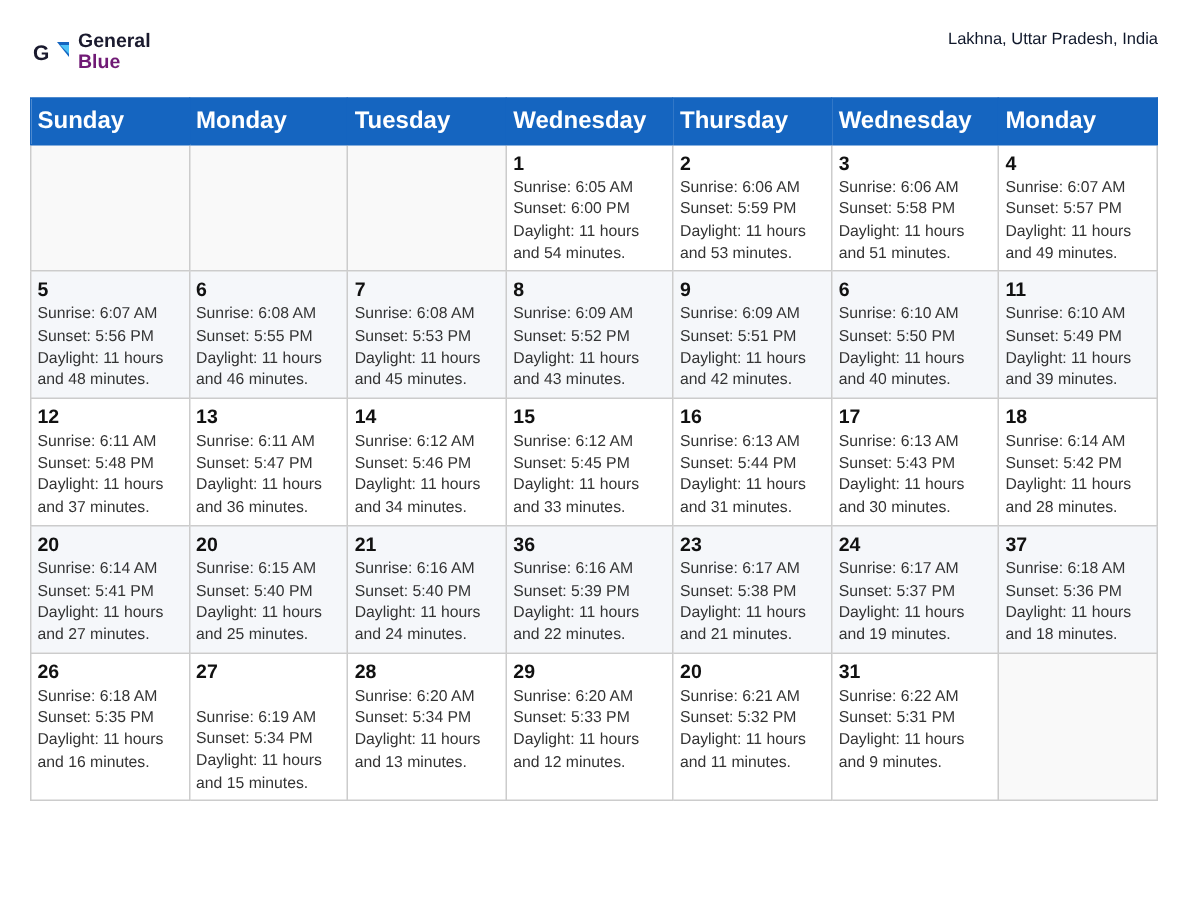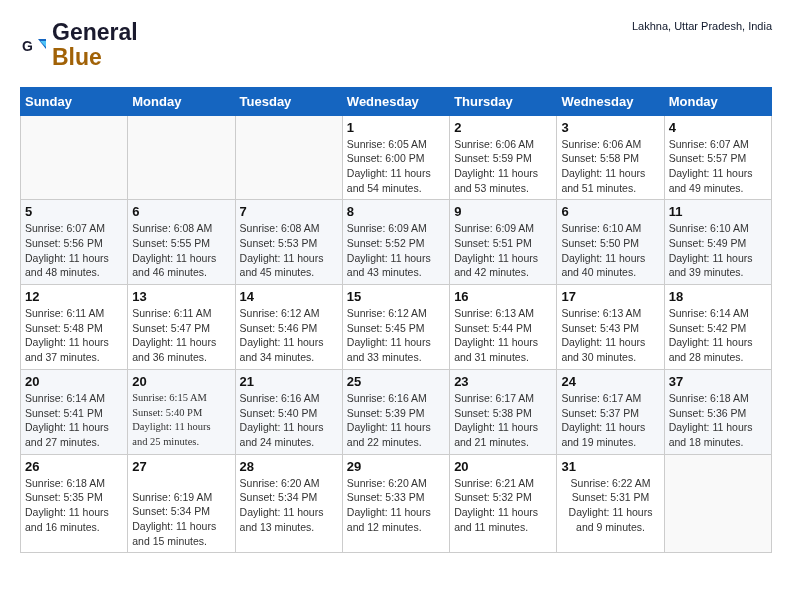--- a/index.html
+++ b/index.html
@@ -14,26 +14,26 @@
       display: flex;
       justify-content: space-between;
       align-items: flex-start;
       margin-bottom: 16px;
     }
     .logo {
       display: flex;
       align-items: center;
     }
     .logo-text {
-      font-size: 23px;
+      font-size: 13px;
       font-weight: bold;
       color: #1a1a2e;
       line-height: 1.1;
     }
-    .logo-blue { color: #a16207; }
+    .logo-blue { color: #701a75; }
     .logo-icon {
       width: 28px;
       height: 28px;
       margin-right: 4px;
     }
     .title-block {
       text-align: right;
     }
     .month-title {
       font-size: 36px;
@@ -47,21 +47,21 @@
     table {
       width: 100%;
       border-collapse: collapse;
       font-size: 11px;
     }
     thead th {
       background-color: #1565C0;
       color: #fff;
       padding: 6px 4px;
       text-align: left;
-      font-size: 13px;
+      font-size: 16px;
       font-weight: bold;
       border: 1px solid #1565C0;
     }
     tbody td {
       border: 1px solid #ccc;
       vertical-align: top;
       padding: 4px;
       height: 80px;
       background: #fff;
     }
@@ -254,34 +254,34 @@
       <tr>
         <td>
           <div class="day-number">20</div>
           <div class="day-info" style="white-space: pre-line;">Sunrise: 6:14 AM
 Sunset: 5:41 PM
 Daylight: 11 hours
 and 27 minutes.</div>
         </td>
         <td>
           <div class="day-number">20</div>
-          <div class="day-info" style="white-space: pre-line; font-family: Liberation Serif, serif;">Sunrise: 6:15 AM
+          <div class="day-info" style="white-space: pre-line;">Sunrise: 6:15 AM
 Sunset: 5:40 PM
 Daylight: 11 hours
 and 25 minutes.</div>
         </td>
         <td>
           <div class="day-number">21</div>
           <div class="day-info" style="white-space: pre-line;">Sunrise: 6:16 AM
 Sunset: 5:40 PM
 Daylight: 11 hours
 and 24 minutes.</div>
         </td>
         <td>
-          <div class="day-number">25</div>
+          <div class="day-number">36</div>
           <div class="day-info" style="white-space: pre-line;">Sunrise: 6:16 AM
 Sunset: 5:39 PM
 Daylight: 11 hours
 and 22 minutes.</div>
         </td>
         <td>
           <div class="day-number">23</div>
           <div class="day-info" style="white-space: pre-line;">Sunrise: 6:17 AM
 Sunset: 5:38 PM
 Daylight: 11 hours
@@ -333,21 +333,21 @@
         </td>
         <td>
           <div class="day-number">20</div>
           <div class="day-info" style="white-space: pre-line;">Sunrise: 6:21 AM
 Sunset: 5:32 PM
 Daylight: 11 hours
 and 11 minutes.</div>
         </td>
         <td>
           <div class="day-number">31</div>
-          <div class="day-info" style="white-space: pre-line; text-align: center;">Sunrise: 6:22 AM
+          <div class="day-info" style="white-space: pre-line;">Sunrise: 6:22 AM
 Sunset: 5:31 PM
 Daylight: 11 hours
 and 9 minutes.</div>
         </td>
         <td class="empty"></td>
       </tr>
     </tbody>
 </table>
 
 </body></html>

